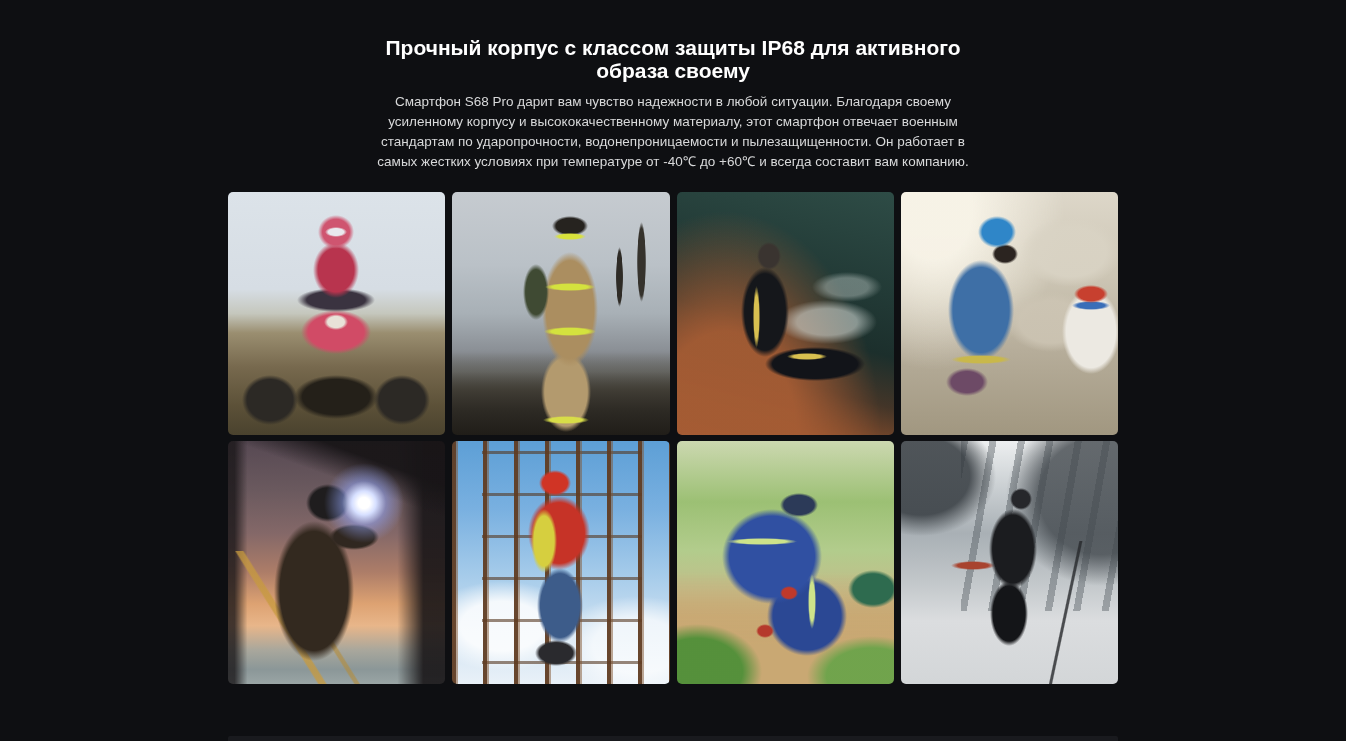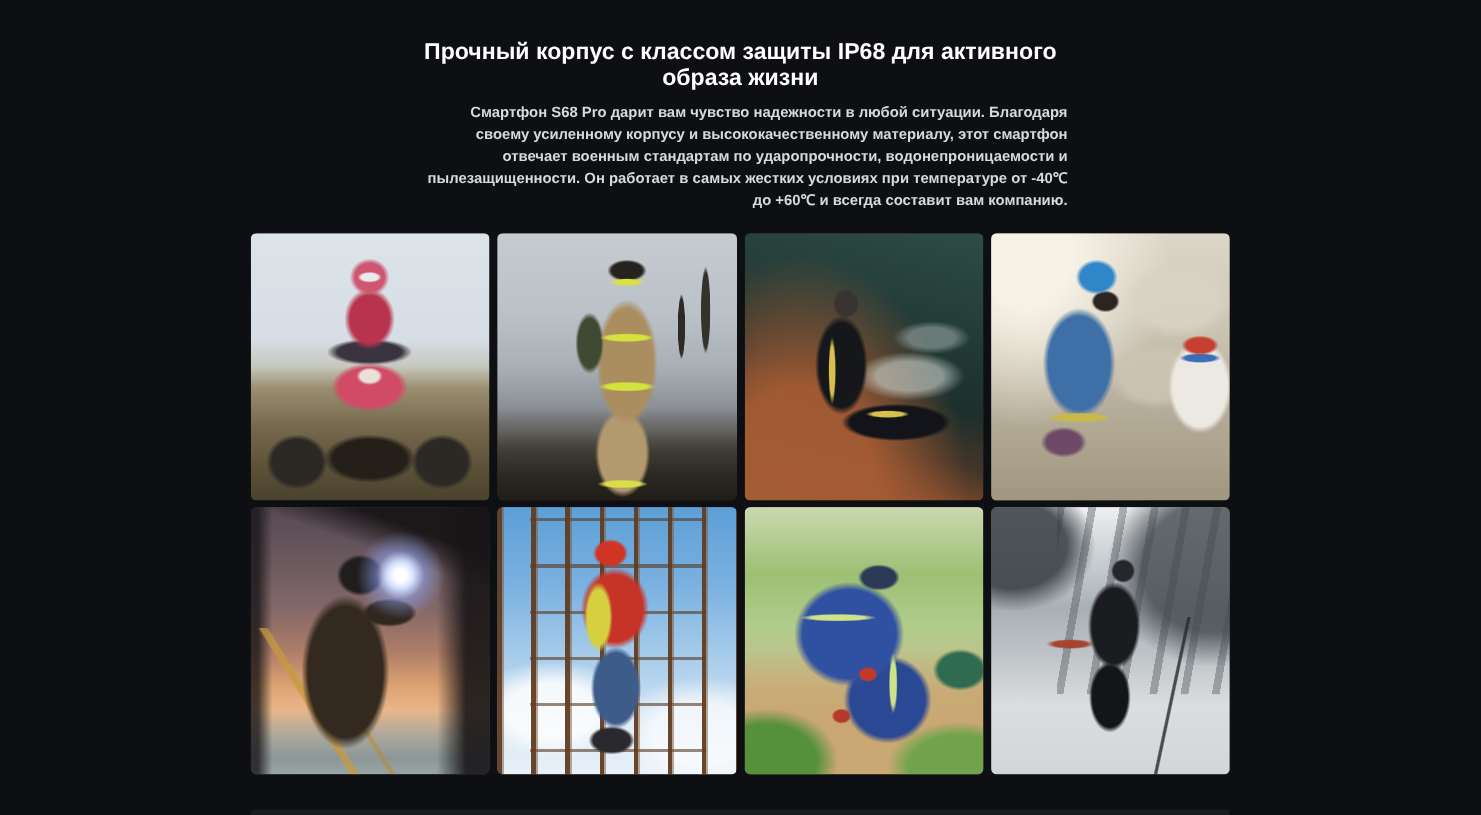--- a/index.html
+++ b/index.html
@@ -20,23 +20,23 @@
     font-size:21px;
     font-weight:700;
     line-height:23px;
     text-align:center;
     max-width:590px;
     margin:0 auto;
   }
   .section-desc {
     color:#d8d9da;
     font-size:13.5px;
-    font-weight:700;
+    font-weight:400;
     line-height:20px;
-    text-align:right;
+    text-align:center;
     max-width:595px;
     margin:10px auto 0;
   }
   .photo-grid {
     margin-top:20px;
     display:grid;
     grid-template-columns:repeat(4, 1fr);
     gap:6px 7px;
   }
   .photo {
@@ -161,21 +161,21 @@
     width:890px;
     height:5px;
     background:#191a1e;
     border-radius:2px 2px 0 0;
   }
 </style>
 </head>
 <body>
 
 <section class="section">
-  <h2 class="section-title">Прочный корпус с классом защиты IP68 для активного образа жизни</h2>
+  <h2 class="section-title">Прочный корпус с классом защиты IP68 для активного образа своему</h2>
   <p class="section-desc">Смартфон S68 Pro дарит вам чувство надежности в любой ситуации. Благодаря своему усиленному корпусу и высококачественному материалу, этот смартфон отвечает военным стандартам по ударопрочности, водонепроницаемости и пылезащищенности. Он работает в самых жестких условиях при температуре от -40℃ до +60℃ и всегда составит вам компанию.</p>
 
   <div class="photo-grid">
     <div class="photo p1" title="Ребенок в розовой мотоэкипировке на квадроцикле в поле"></div>
     <div class="photo p2" title="Пожарный в защитном снаряжении с баллоном среди дыма"></div>
     <div class="photo p3" title="Пловец в черном гидрокостюме на каменистом берегу у воды"></div>
     <div class="photo p4" title="Альпинист в синем шлеме со страховочной системой на скалах"></div>
     <div class="photo p5" title="Сварщик в маске за работой на фоне заката"></div>
     <div class="photo p6" title="Строитель в красной каске и сигнальном жилете на арматурном каркасе"></div>
     <div class="photo p7" title="Рабочий в синем комбинезоне и кепке, работающий в огороде"></div>

